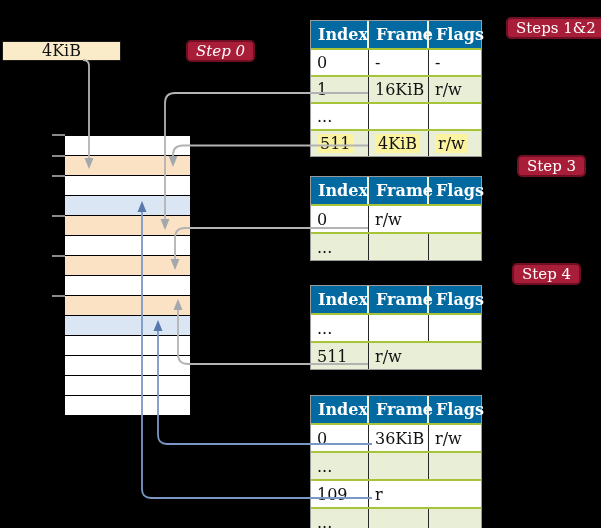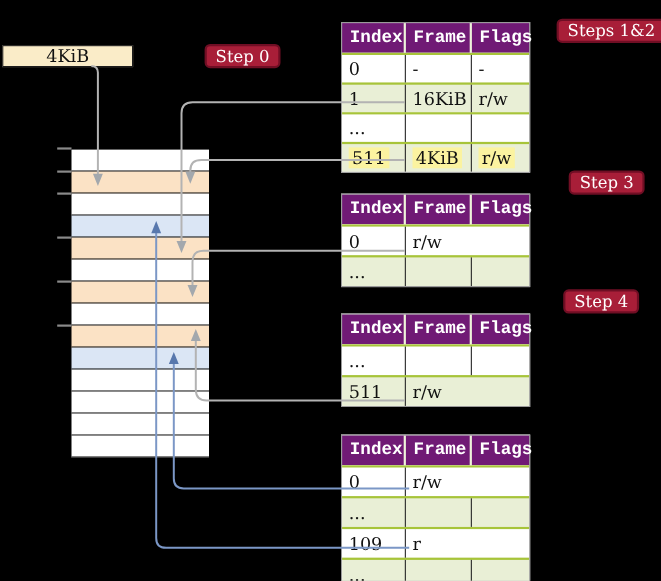--- a/index.html
+++ b/index.html
@@ -13,42 +13,42 @@
     background:#faecc8;border:1px solid #1c1c1c;
     color:#111;font-size:16px;line-height:18px;text-align:center;
   }
   
   .badge{
     position:absolute;height:16px;
     background:#a81e38;border:2px solid #700e24;border-radius:5px;
     color:#fff;font-size:15px;line-height:16px;padding:1px 8px;
     white-space:nowrap;
   }
-  #badge-step0 {left:186px;top:40px;}
+  #badge-step0 {left:186px;top:40px;font-style:italic;}
   #badge-steps12{left:506px;top:17px;}
   #badge-step3 {left:517px;top:155px;}
   #badge-step4 {left:512px;top:263px;}
   
   #memory-stack{
     position:absolute;left:65px;top:135px;width:125px;
     border-top:1px solid #000;
   }
   .mem-row{
     width:125px;height:20px;box-sizing:border-box;
     border-bottom:1px solid #000;
   }
   .tick{
     position:absolute;left:52px;width:13px;height:2px;background:#8a8a8a;
   }
   
   .ptable{
     position:absolute;left:310px;width:172px;box-sizing:border-box;
     border:1px solid #9a9a9a;background:#fff;
   }
-  .phead{display:flex;height:27px;background:#701a75;font-family:Liberation Mono, monospace;}
+  .phead{display:flex;height:27px;background:#0369a1;}
   .phead .cell{
     box-sizing:border-box;color:#fff;font-weight:bold;font-size:16px;
     line-height:27px;padding-left:7px;border-right:2px solid #eef3da;
   }
   .phead .cell:last-child{border-right:none;}
   .trow{display:flex;height:26px;border-top:2px solid #a7c439;background:#fff;}
   .trow.shaded{background:#e9efd6;}
   .trow .cell{
     box-sizing:border-box;display:flex;align-items:center;
     font-size:16px;color:#111;padding-left:6px;border-right:1px solid #262626;
@@ -169,20 +169,21 @@
     </div>
   </div>
 <div class="ptable" id="table-l1">
     <div class="phead">
       <div class="cell c-index">Index</div>
       <div class="cell c-frame">Frame</div>
       <div class="cell c-flags">Flags</div>
     </div>
     <div class="trow">
       <div class="cell c-index">0</div>
+      <div class="cell c-frame">36KiB</div>
       <div class="cell c-flags">r/w</div>
     </div>
     <div class="trow shaded">
       <div class="cell c-index">...</div>
       <div class="cell c-frame"></div>
       <div class="cell c-flags"></div>
     </div>
     <div class="trow">
       <div class="cell c-index">109</div>
       <div class="cell c-flags">r</div>

